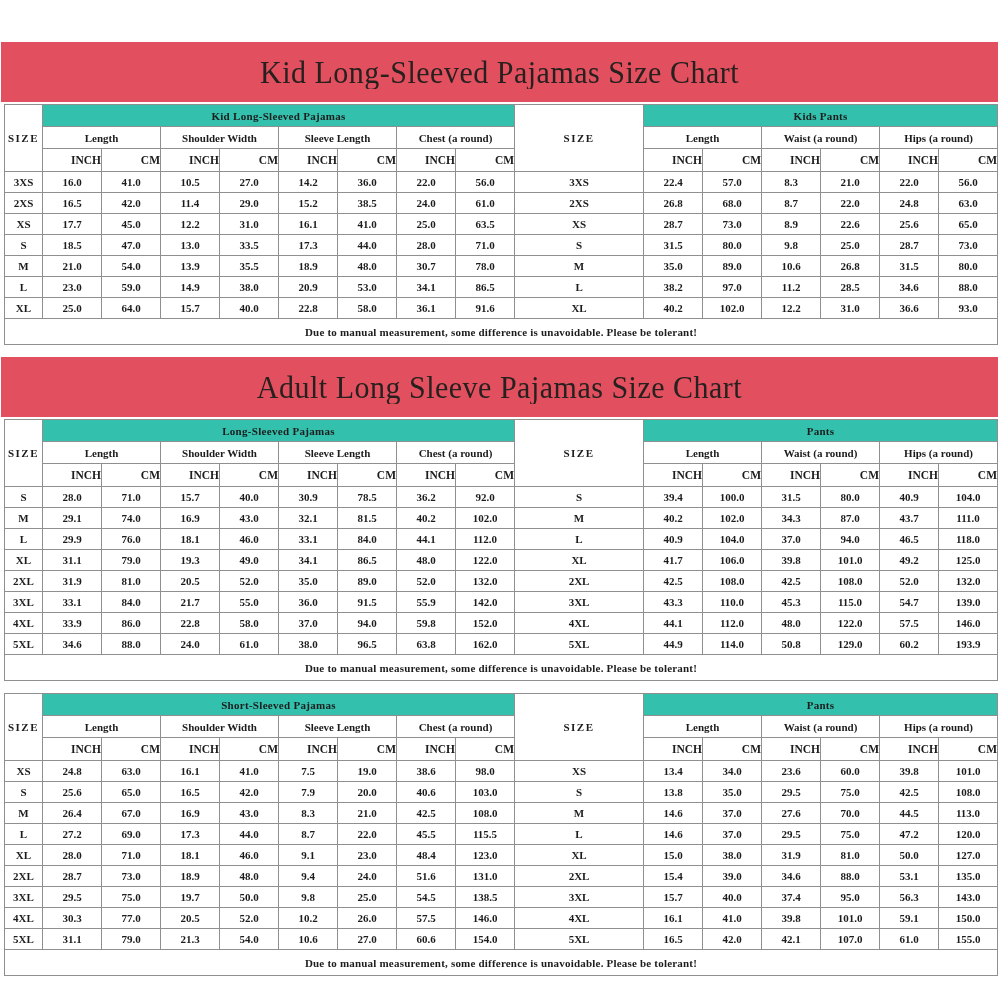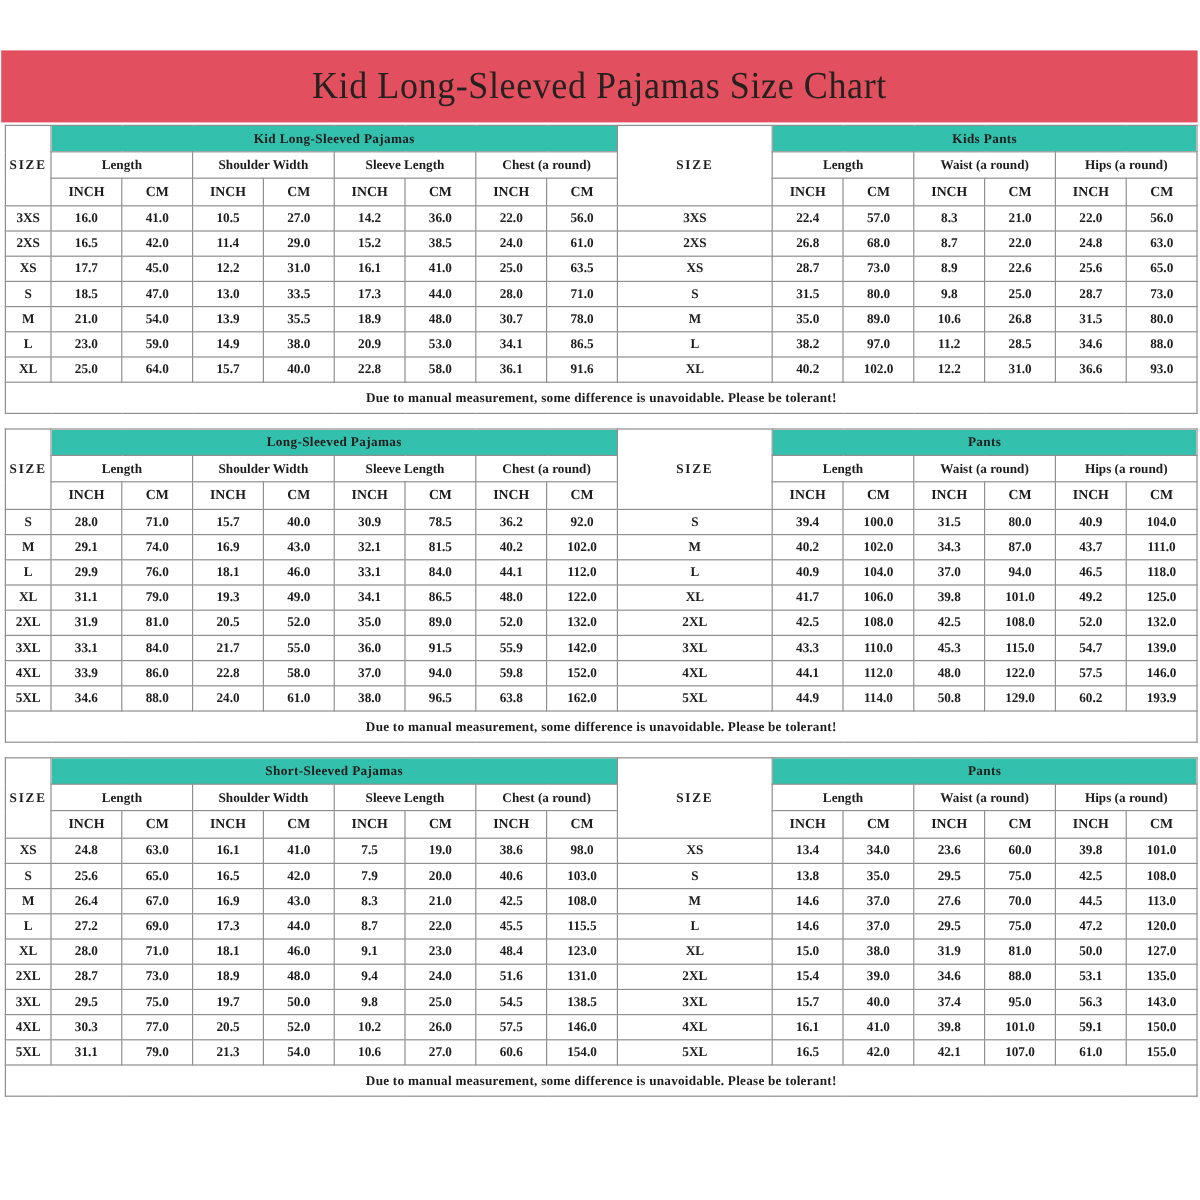--- a/index.html
+++ b/index.html
@@ -31,21 +31,21 @@
     border:1px solid #5c5c5c;
   }
   table.size-table td{
     border:1px solid var(--grid);
     text-align:center;vertical-align:middle;
     font-size:11px;font-weight:bold;color:var(--ink);
     padding:0;overflow:hidden;white-space:nowrap;
   }
   tr.r-teal td{height:21px;text-align:center;}
   tr.r-group td{height:21px;}
-  tr.r-units td{height:22px;font-size:11.5px;}
+  tr.r-units td{height:22px;font-size:11.5px;text-align:right;}
   tr.r-data td{height:20px;}
   td.teal-head{
     background:var(--teal);color:#1e3330;
     font-size:13.5px;font-weight:bold;letter-spacing:0.3px;
   }
   td.size-head{
     font-size:9px;letter-spacing:1.5px;color:#3a3a3a;font-weight:bold;
   }
   td.group-head{font-size:11.5px;}
   td.disclaimer-cell{
@@ -240,20 +240,23 @@
               <td>93.0</td>
             </tr>
             <tr>
               <td class="disclaimer-cell" colspan="16">Due to manual measurement, some difference is unavoidable. Please be tolerant!</td>
             </tr>
           </tbody>
     </table>
   </div>
 
   <div class="section">
+    <div class="banner">
+      <span class="title">Adult Long Sleeve Pajamas Size Chart</span>
+    </div>
     <table class="size-table">
       <colgroup>
             <col style="width: 38px;">
             <col style="width: 59px;">
             <col style="width: 59px;">
             <col style="width: 59px;">
             <col style="width: 59px;">
             <col style="width: 59px;">
             <col style="width: 59px;">
             <col style="width: 59px;">

